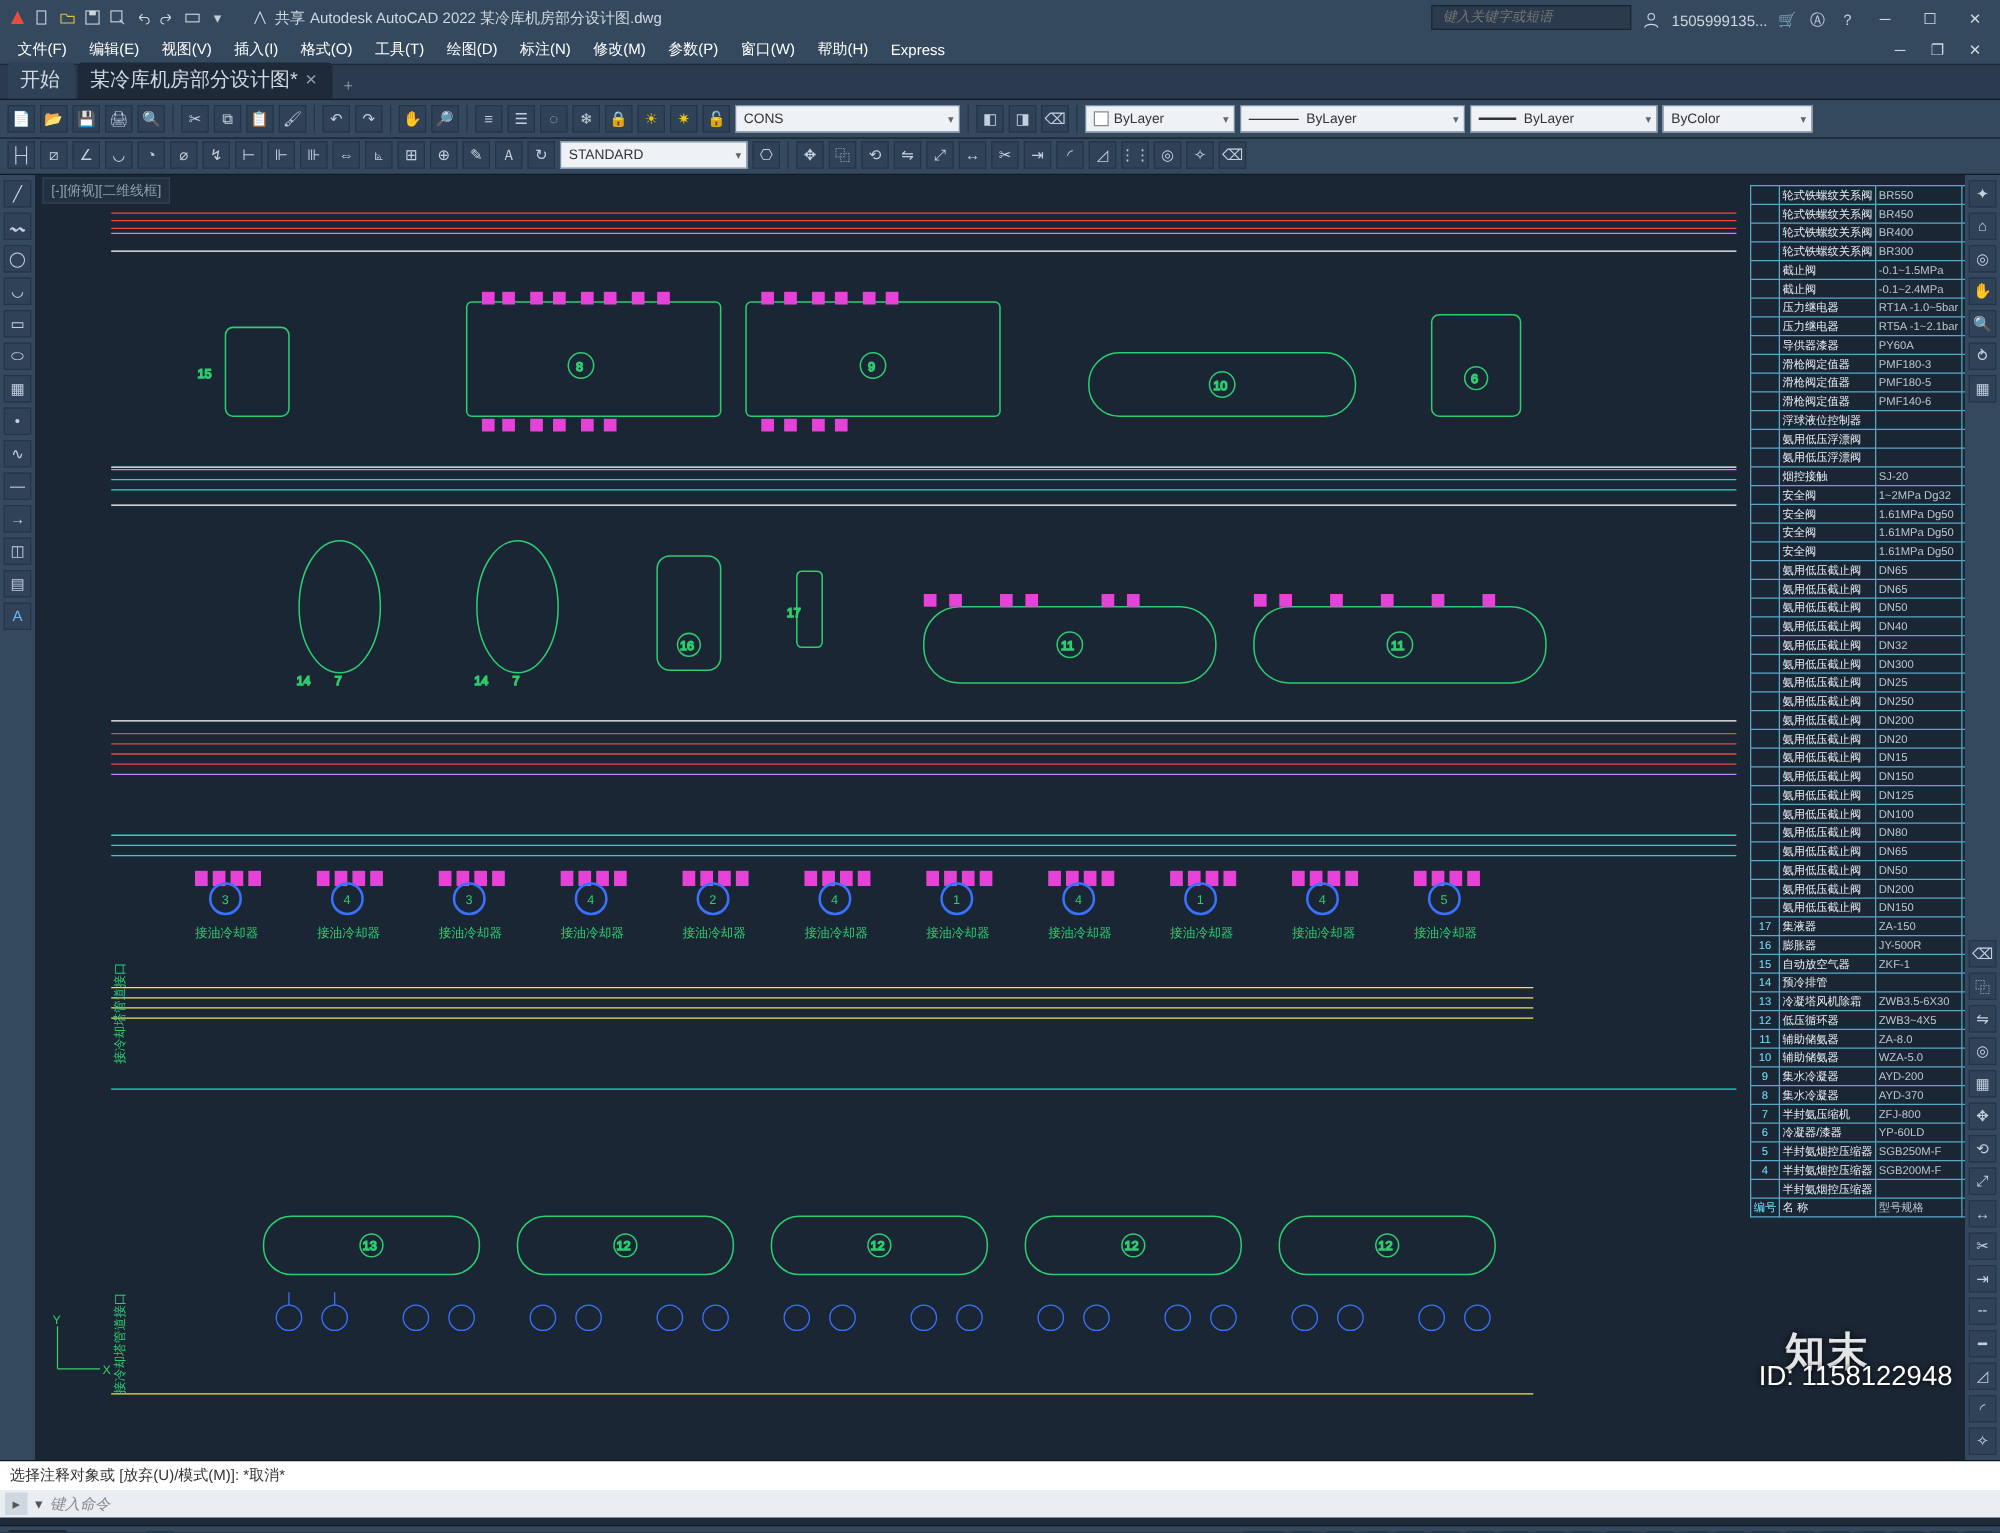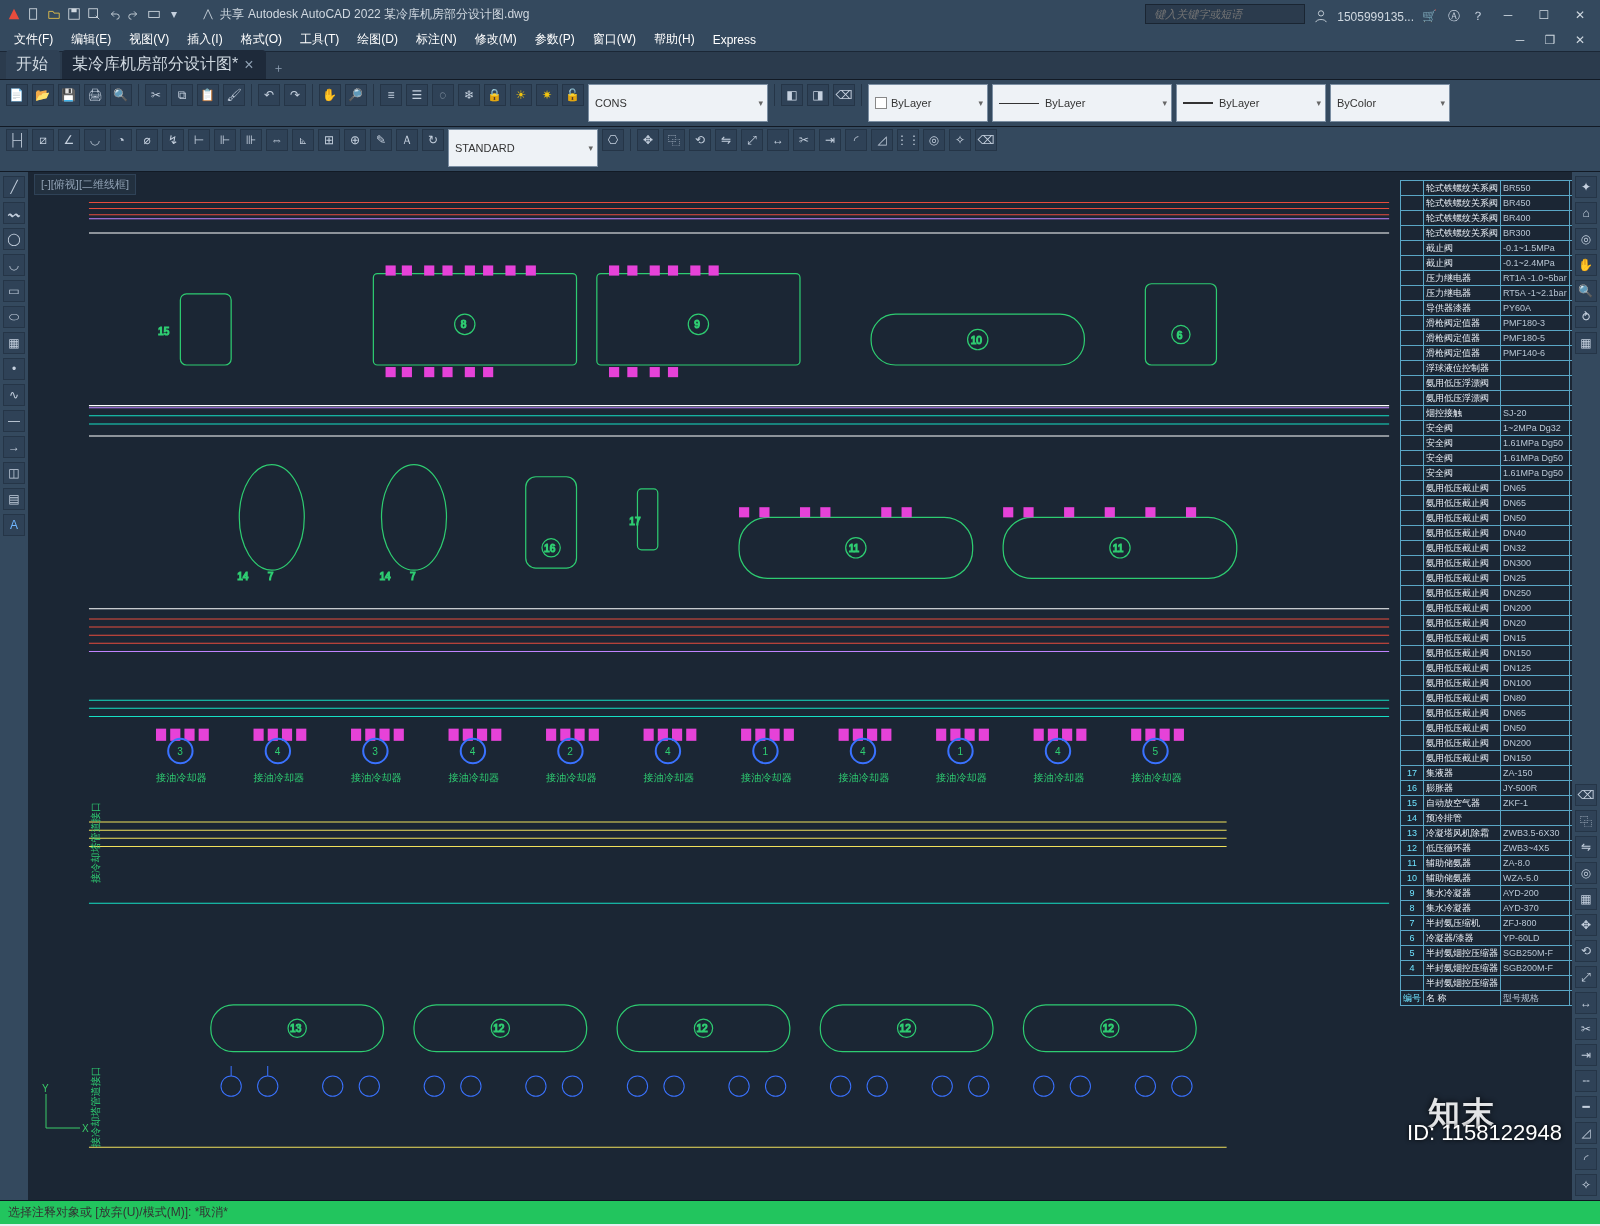--- a/index.html
+++ b/index.html
@@ -48,21 +48,21 @@
     display:flex; flex-wrap:wrap; gap:4px 4px;
     border-bottom:1px solid #121a25;
   }
   .tb-icon {
     width:22px; height:22px; background:#2f4257;
     display:flex; align-items:center; justify-content:center;
     border:1px solid #253547;
   }
   .tb-sep { width:1px; height:22px; background:#253547; margin:0 2px; }
   .tb-combo {
-    height:38px; background:#eef2f6; color:#333;
+    height:22px; background:#eef2f6; color:#333;
     border:1px solid #7b8ea2;
     display:flex; align-items:center; padding:0 18px 0 6px;
     position:relative; font-size:11px;
   }
   .tb-combo::after { content:"▾"; position:absolute; right:4px; color:#666; font-size:9px; }
   .combo-w120 { width:120px; }
   .combo-w160 { width:180px; }
   .combo-w140 { width:150px; }
   .combo-swatch { width:12px; height:12px; background:#fff; border:1px solid #888; margin-right:4px; }
   
@@ -108,21 +108,21 @@
   .legend td.c3 { color:#b8c6d4; }
   .legend td.c4 { width:16px; text-align:center; }
   
   .ucs { position:absolute; left:12px; bottom:64px; color:#3acb68; font-size:11px; }
   
   .cmdline {
     height: 52px;
     display:flex; flex-direction:column;
   }
   .cmd-hist {
-    background:#22c55e; color:#333; font-size:12px;
+    background:#ffffff; color:#333; font-size:12px;
     padding:3px 8px; border-top:1px solid #0e1621;
   }
   .cmd-input-row {
     background:#e9eef3; display:flex; align-items:center;
     padding:2px 4px; gap:6px;
   }
   .cmd-chevron { width:18px; height:18px; background:#cfd8e0; display:flex; align-items:center; justify-content:center; color:#555; }
   .cmd-input { flex:1; color:#888; font-style:italic; font-size:12px; }
   
   .statusbar {

